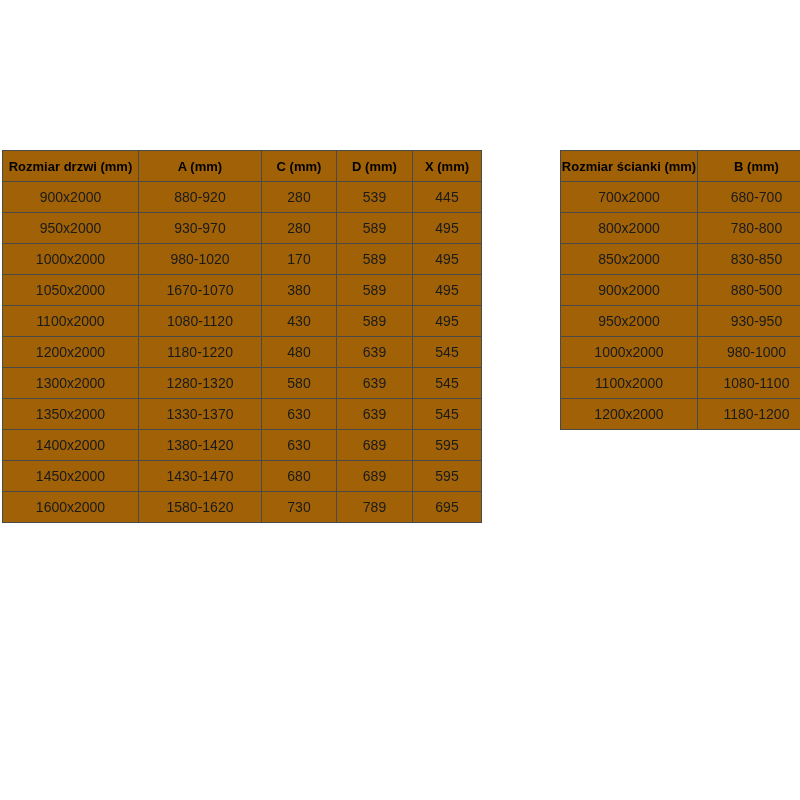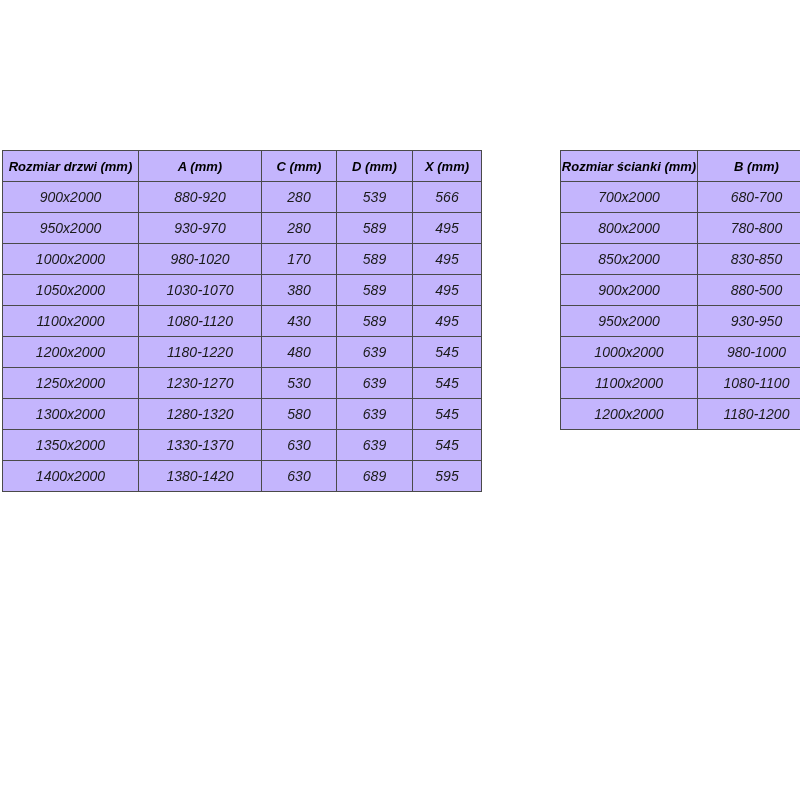--- a/index.html
+++ b/index.html
@@ -12,22 +12,21 @@
     height: 800px;
     position: relative;
     font-family: "Liberation Sans", sans-serif;
     color: #1a1a1a;
   }
   table {
     position: absolute;
     top: 150px;
     border-collapse: collapse;
     table-layout: fixed;
-    background: #c4b5fd;
-    font-style: italic;
+    background: #a16207;
   }
   #door-table { left: 2px;   width: 479px; }
   #wall-table { left: 560px; width: 255px; }
 
   #door-table col:nth-child(1) { width: 136px; }
   #door-table col:nth-child(2) { width: 123px; }
   #door-table col:nth-child(3) { width: 75px;  }
   #door-table col:nth-child(4) { width: 76px;  }
   #door-table col:nth-child(5) { width: 69px;  }
 
@@ -73,85 +72,92 @@
         <th>D (mm)</th>
         <th>X (mm)</th>
       </tr>
   </thead>
   <tbody>
       <tr>
         <td>900x2000</td>
         <td>880-920</td>
         <td>280</td>
         <td>539</td>
-        <td>566</td>
+        <td>445</td>
       </tr>
       <tr>
         <td>950x2000</td>
         <td>930-970</td>
         <td>280</td>
         <td>589</td>
         <td>495</td>
       </tr>
       <tr>
         <td>1000x2000</td>
         <td>980-1020</td>
         <td>170</td>
         <td>589</td>
         <td>495</td>
       </tr>
       <tr>
         <td>1050x2000</td>
-        <td>1030-1070</td>
+        <td>1670-1070</td>
         <td>380</td>
         <td>589</td>
         <td>495</td>
       </tr>
       <tr>
         <td>1100x2000</td>
         <td>1080-1120</td>
         <td>430</td>
         <td>589</td>
         <td>495</td>
       </tr>
       <tr>
         <td>1200x2000</td>
         <td>1180-1220</td>
         <td>480</td>
         <td>639</td>
         <td>545</td>
       </tr>
       <tr>
-        <td>1250x2000</td>
-        <td>1230-1270</td>
-        <td>530</td>
-        <td>639</td>
-        <td>545</td>
-      </tr>
-      <tr>
         <td>1300x2000</td>
         <td>1280-1320</td>
         <td>580</td>
         <td>639</td>
         <td>545</td>
       </tr>
       <tr>
         <td>1350x2000</td>
         <td>1330-1370</td>
         <td>630</td>
         <td>639</td>
         <td>545</td>
       </tr>
       <tr>
         <td>1400x2000</td>
         <td>1380-1420</td>
         <td>630</td>
         <td>689</td>
         <td>595</td>
       </tr>
+      <tr>
+        <td>1450x2000</td>
+        <td>1430-1470</td>
+        <td>680</td>
+        <td>689</td>
+        <td>595</td>
+      </tr>
+      <tr>
+        <td>1600x2000</td>
+        <td>1580-1620</td>
+        <td>730</td>
+        <td>789</td>
+        <td>695</td>
+      </tr>
     </tbody>
 </table>
 
 <table id="wall-table">
   <colgroup>
       <col>
       <col>
     </colgroup>
   <thead>
     <tr>

